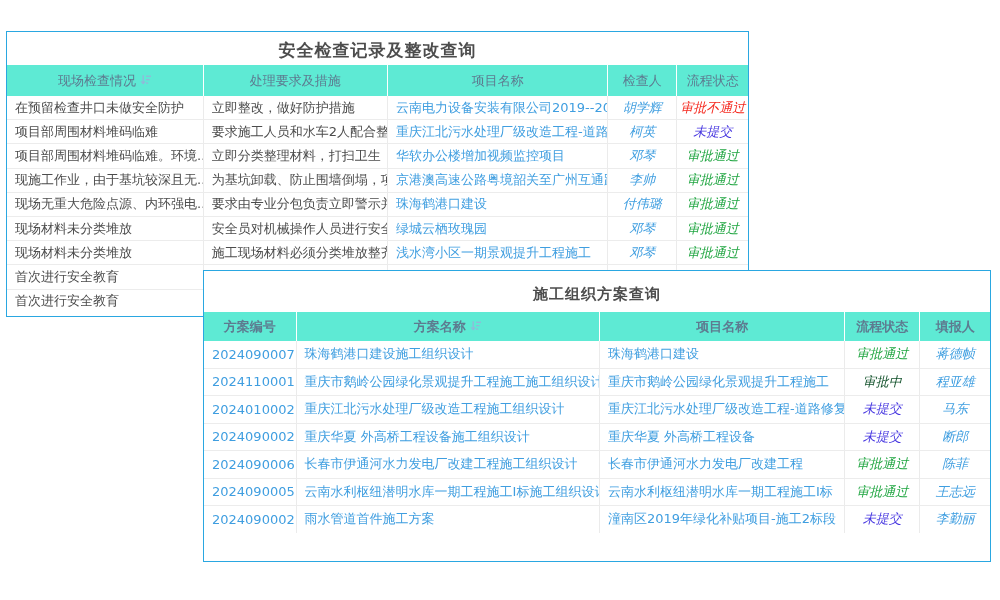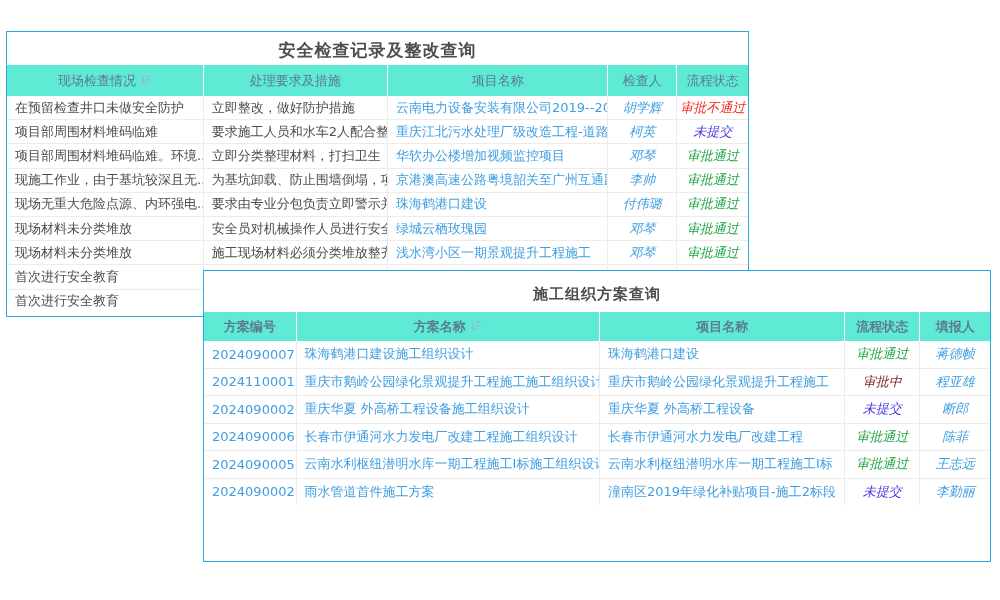--- a/index.html
+++ b/index.html
@@ -155,22 +155,29 @@
             <td class="link">2024090007</td>
             <td class="link">珠海鹤港口建设施工组织设计</td>
             <td class="link">珠海鹤港口建设</td>
             <td class="tc st" style="color: rgb(33, 166, 66);">审批通过</td>
             <td class="tc link">蒋德帧</td>
           </tr>
           <tr>
             <td class="link">2024110001</td>
             <td class="link">重庆市鹅岭公园绿化景观提升工程施工施工组织设计</td>
             <td class="link">重庆市鹅岭公园绿化景观提升工程施工</td>
-            <td class="tc st" style="color: #7f1d1d;">审批中</td>
+            <td class="tc st" style="color: #14532d;">审批中</td>
             <td class="tc link">程亚雄</td>
+          </tr>
+          <tr>
+            <td class="link">2024010002</td>
+            <td class="link">重庆江北污水处理厂级改造工程施工组织设计</td>
+            <td class="link">重庆江北污水处理厂级改造工程-道路修复</td>
+            <td class="tc st" style="color: rgb(70, 54, 224);">未提交</td>
+            <td class="tc link">马东</td>
           </tr>
           <tr>
             <td class="link">2024090002</td>
             <td class="link">重庆华夏 外高桥工程设备施工组织设计</td>
             <td class="link">重庆华夏 外高桥工程设备</td>
             <td class="tc st" style="color: rgb(70, 54, 224);">未提交</td>
             <td class="tc link">断郎</td>
           </tr>
           <tr>
             <td class="link">2024090006</td>

